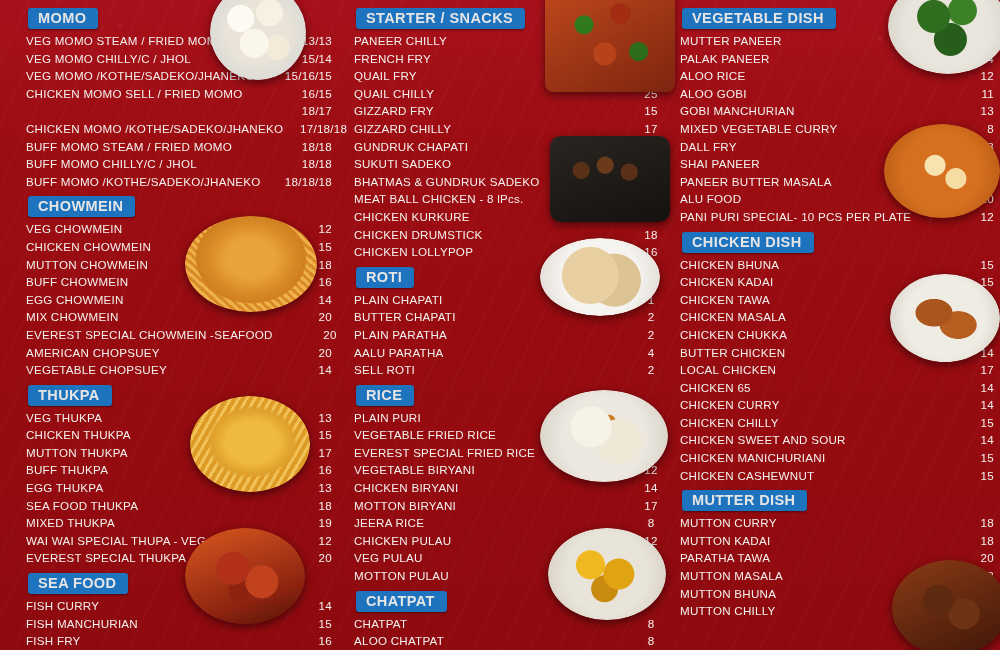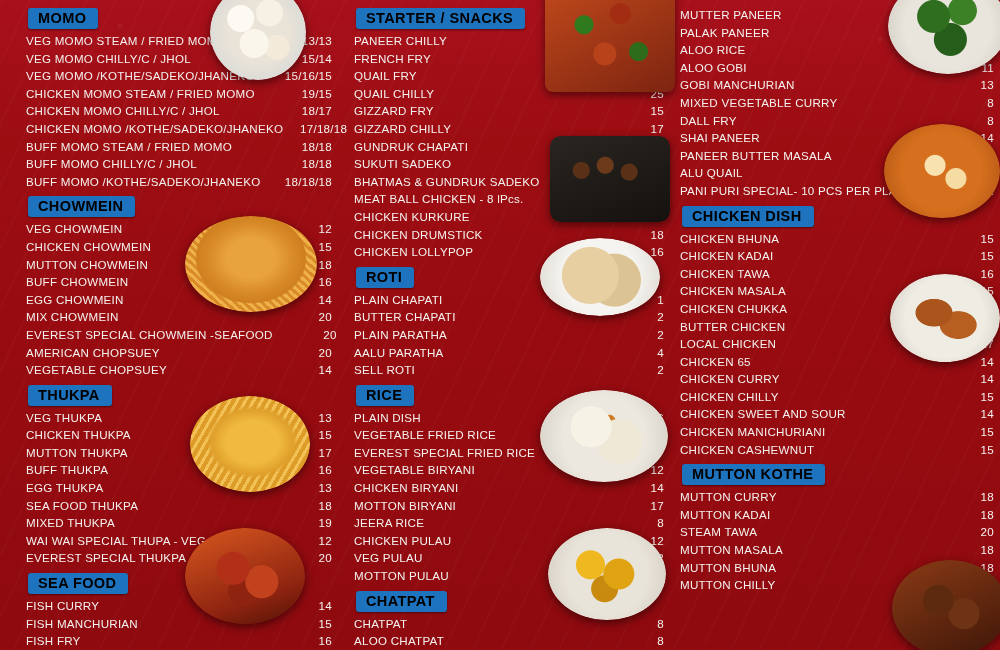--- a/index.html
+++ b/index.html
@@ -22,21 +22,21 @@
     background:repeating-linear-gradient(115deg, rgba(255,255,255,.018) 0 2px, transparent 2px 26px);}
   .page{position:absolute;inset:0;z-index:2;display:flex;}
   .col{position:relative;box-sizing:border-box;}
   .col1{width:340px;padding:6px 8px 0 24px;}
   .col2{width:330px;padding:6px 6px 0 12px;}
   .col3{width:330px;padding:6px 6px 0 8px;}
 
   .cat{
     display:inline-block;
     background:#1e73be;
-    color:#000000;
+    color:#e5e5e5;
     font-weight:bold;
     font-size:14.5px;
     letter-spacing:.4px;
     padding:2px 12px 3px 10px;
     border-radius:3px;
     margin:6px 0 3px 4px;
     box-shadow:0 1px 2px rgba(0,0,0,.45);
     position:relative;
     z-index:4;
   }
@@ -49,21 +49,21 @@
     letter-spacing:.25px;
     white-space:nowrap;
     color:#f4f2ef;
   }
   ul.items li .nm{flex:0 0 auto;padding-left:2px;}
   ul.items li .sp{flex:1 1 auto;min-width:6px;}
   ul.items li .pr{flex:0 0 auto;text-align:right;}
 
   
   .col1 ul.items li .pr{width:58px;}
-  .col2 ul.items li .pr{width:26px;}
+  .col2 ul.items li .pr{width:26px;text-align:center;}
   .col3 ul.items li .pr{width:24px;}
 
   
   .photo{position:absolute;border-radius:50%;overflow:hidden;z-index:5;
     box-shadow:0 3px 9px rgba(0,0,0,.5);}
   .photo .inner{width:100%;height:100%;border-radius:50%;}
 
   
   .p-momo{left:210px;top:-16px;width:96px;height:96px;}
   .p-momo .inner{background:
@@ -164,26 +164,25 @@
           <span class="nm">VEG MOMO CHILLY/C / JHOL</span>
           <span class="sp"></span>
           <span class="pr">15/14</span>
         </li>
       <li>
           <span class="nm">VEG MOMO /KOTHE/SADEKO/JHANEKO</span>
           <span class="sp"></span>
           <span class="pr">15/16/15</span>
         </li>
       <li>
-          <span class="nm">CHICKEN MOMO STEAM / FRIED MOMO</span>
-          <span class="sp"></span>
-          <span class="pr">19/15</span>
-        </li>
-      <li>
-          <span class="nm">CHICKEN MOMO CHILLY/C / JHOL</span>
+          <span class="nm">CHICKEN MOMO SELL / FRIED MOMO</span>
+          <span class="sp"></span>
+          <span class="pr">16/15</span>
+        </li>
+      <li>
           <span class="sp"></span>
           <span class="pr">18/17</span>
         </li>
       <li>
           <span class="nm">CHICKEN MOMO /KOTHE/SADEKO/JHANEKO</span>
           <span class="sp"></span>
           <span class="pr">17/18/18</span>
         </li>
       <li>
           <span class="nm">BUFF MOMO STEAM / FRIED MOMO</span>
@@ -432,21 +431,21 @@
       <li>
           <span class="nm">SELL ROTI</span>
           <span class="sp"></span>
           <span class="pr">2</span>
         </li>
     </ul>
 
     <div class="cat">RICE</div>
     <ul class="items">
       <li>
-          <span class="nm">PLAIN DISH</span>
+          <span class="nm">PLAIN PURI</span>
           <span class="sp"></span>
           <span class="pr">6</span>
         </li>
       <li>
           <span class="nm">VEGETABLE FRIED RICE</span>
           <span class="sp"></span>
           <span class="pr">12</span>
         </li>
       <li>
           <span class="nm">EVEREST SPECIAL FRIED RICE</span>
@@ -517,20 +516,21 @@
     <div class="photo p-rice">
         <div class="inner"></div>
       </div>
     <div class="photo p-chatpat">
         <div class="inner"></div>
       </div>
   </div>
 
   <div class="col col3">
 
+    <div class="cat first">VEGETABLE DISH</div>
     <ul class="items">
       <li>
           <span class="nm">MUTTER PANEER</span>
           <span class="sp"></span>
           <span class="pr">14</span>
         </li>
       <li>
           <span class="nm">PALAK PANEER</span>
           <span class="sp"></span>
           <span class="pr">14</span>
@@ -564,21 +564,21 @@
           <span class="nm">SHAI PANEER</span>
           <span class="sp"></span>
           <span class="pr">14</span>
         </li>
       <li>
           <span class="nm">PANEER BUTTER MASALA</span>
           <span class="sp"></span>
           <span class="pr">14</span>
         </li>
       <li>
-          <span class="nm">ALU QUAIL</span>
+          <span class="nm">ALU FOOD</span>
           <span class="sp"></span>
           <span class="pr">10</span>
         </li>
       <li>
           <span class="nm">PANI PURI SPECIAL- 10 PCS PER PLATE</span>
           <span class="sp"></span>
           <span class="pr">12</span>
         </li>
     </ul>
 
@@ -644,34 +644,34 @@
           <span class="sp"></span>
           <span class="pr">15</span>
         </li>
       <li>
           <span class="nm">CHICKEN CASHEWNUT</span>
           <span class="sp"></span>
           <span class="pr">15</span>
         </li>
     </ul>
 
-    <div class="cat">MUTTON KOTHE</div>
+    <div class="cat">MUTTER DISH</div>
     <ul class="items">
       <li>
           <span class="nm">MUTTON CURRY</span>
           <span class="sp"></span>
           <span class="pr">18</span>
         </li>
       <li>
           <span class="nm">MUTTON KADAI</span>
           <span class="sp"></span>
           <span class="pr">18</span>
         </li>
       <li>
-          <span class="nm">STEAM TAWA</span>
+          <span class="nm">PARATHA TAWA</span>
           <span class="sp"></span>
           <span class="pr">20</span>
         </li>
       <li>
           <span class="nm">MUTTON MASALA</span>
           <span class="sp"></span>
           <span class="pr">18</span>
         </li>
       <li>
           <span class="nm">MUTTON BHUNA</span>

